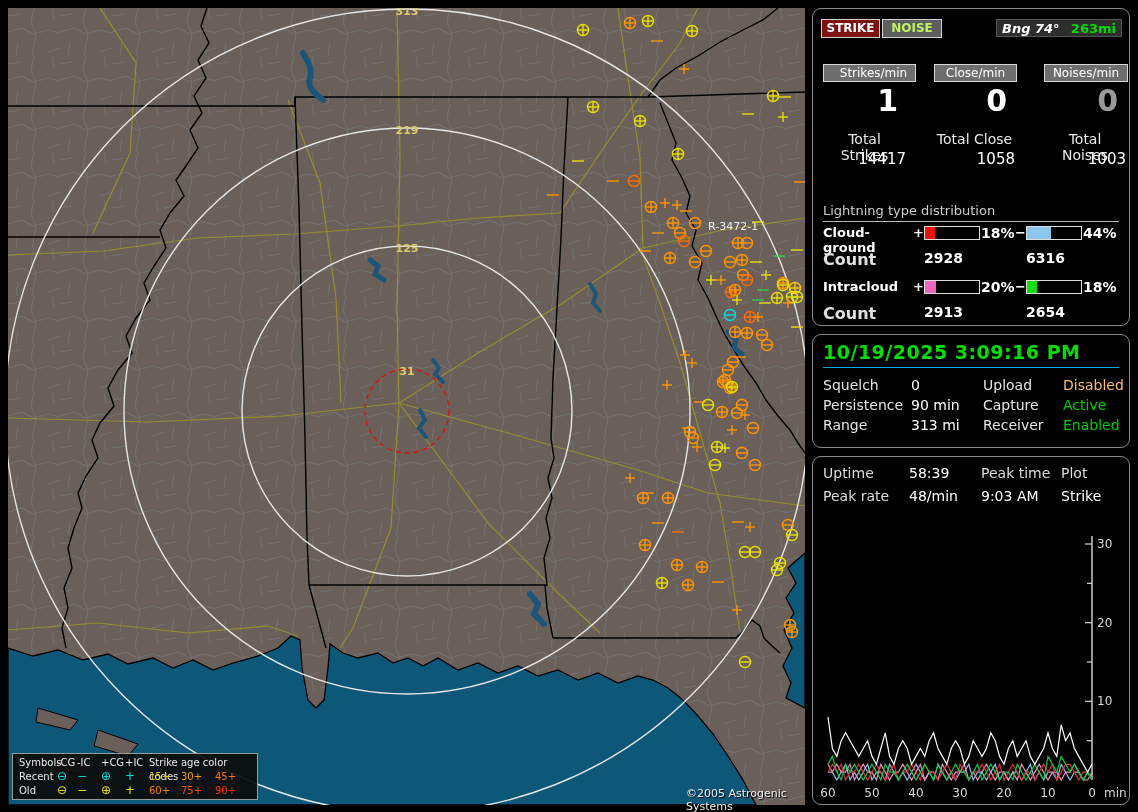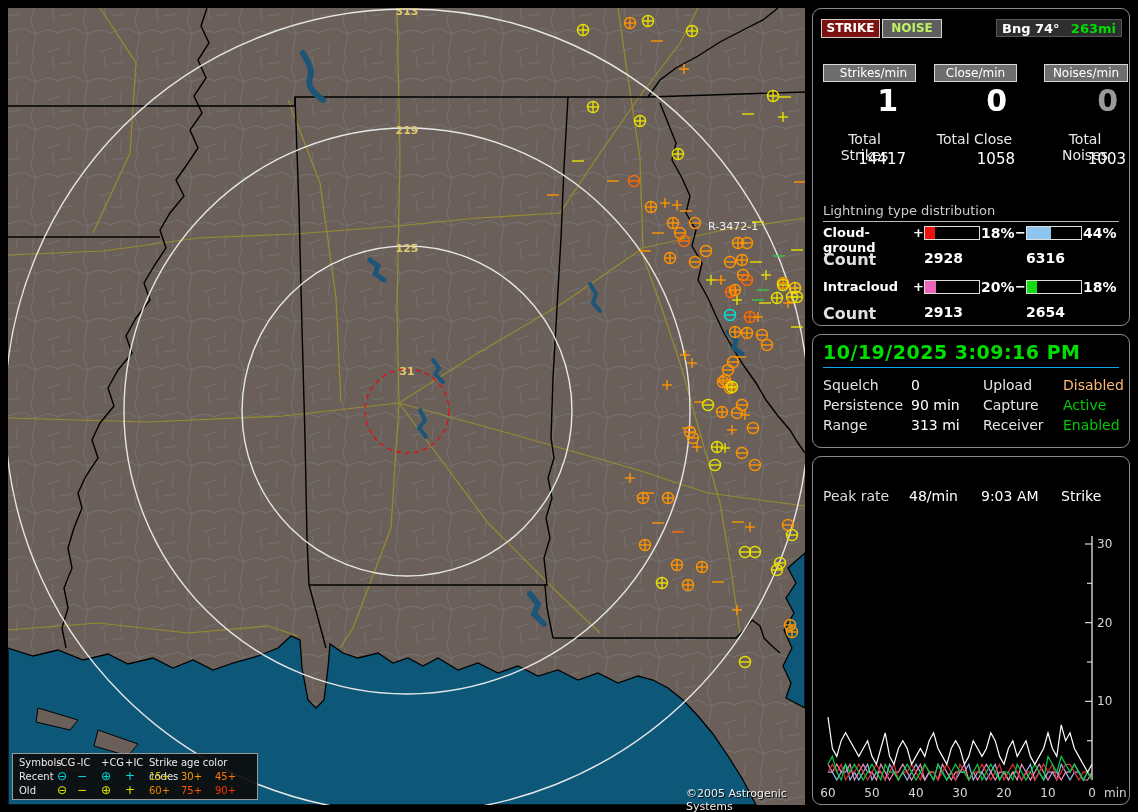--- a/index.html
+++ b/index.html
@@ -13,21 +13,21 @@
   #panel2{top:334px;height:112px;}
   #panel3{top:456px;height:347px;}
   
   .tbtn{position:absolute;top:10px;height:17px;line-height:17px;text-align:center;
         font-size:12px;font-weight:bold;border:1px solid #d0d0d0;cursor:pointer;}
   #btn-strike{left:8px;width:57px;background:#7d1212;color:#fff;}
   #btn-noise{left:69px;width:58px;background:#5e5e5e;color:#bef264;}
   #bng-box{position:absolute;top:10px;left:183px;width:126px;height:18px;background:#2e2e2e;
            border:1px solid #555;display:flex;justify-content:space-between;align-items:center;
            font-size:13px;font-weight:bold;padding:0 5px;box-sizing:border-box;}
-  #bng-box .bng-label{color:#fff;}
+  #bng-box .bng-label{color:#fff;font-style:italic;}
   
   .plate{position:absolute;top:55px;height:16px;line-height:16px;background:#6e6e6e;border:1px solid #d8d8d8;
          color:#fff;font-size:12px;text-align:center;}
   .ratenum{position:absolute;top:74px;height:38px;font-size:30px;font-weight:bold;color:#fff;text-align:right;
            padding-right:8px;box-sizing:border-box;}
   .ratenum.dim{color:#9a9a9a;}
   .tot-label{position:absolute;top:122px;font-size:14px;color:#e8e8e8;text-align:center;}
   .tot-value{position:absolute;top:141px;font-size:15px;color:#fff;text-align:right;}
   
   #dist-title{position:absolute;top:194px;left:10px;width:296px;font-size:13px;color:#cccccc;
@@ -733,20 +733,26 @@
       </div>
       <div class="st-row" style="top:82px;">
         <span class="st-l1">Range</span>
         <span class="st-v1">313 mi</span>
         <span class="st-l2">Receiver</span>
         <span class="st-v2" style="color: rgb(0, 204, 0);">Enabled</span>
       </div>
     </div>
 
     <div class="panel" id="panel3">
+      <div class="up-row" style="top:8px;">
+        <span class="up-c1">Uptime</span>
+        <span class="up-c2">58:39</span>
+        <span class="up-c3">Peak time</span>
+        <span class="up-c4">Plot</span>
+      </div>
       <div class="up-row" style="top:31px;">
         <span class="up-c1">Peak rate</span>
         <span class="up-c2">48/min</span>
         <span class="up-c3v">9:03 AM</span>
         <span class="up-c4v">Strike</span>
       </div>
       <svg id="trend-svg" width="312" height="272">
           <line x1="277" y1="3" x2="277" y2="247" stroke="#d8d8d8" stroke-width="1.4"></line>
           <line x1="277" y1="207.66666666666669" x2="272" y2="207.66666666666669" stroke="#d8d8d8" stroke-width="1.2"></line>
           <line x1="277" y1="168.33333333333334" x2="270" y2="168.33333333333334" stroke="#d8d8d8" stroke-width="1.2"></line>

